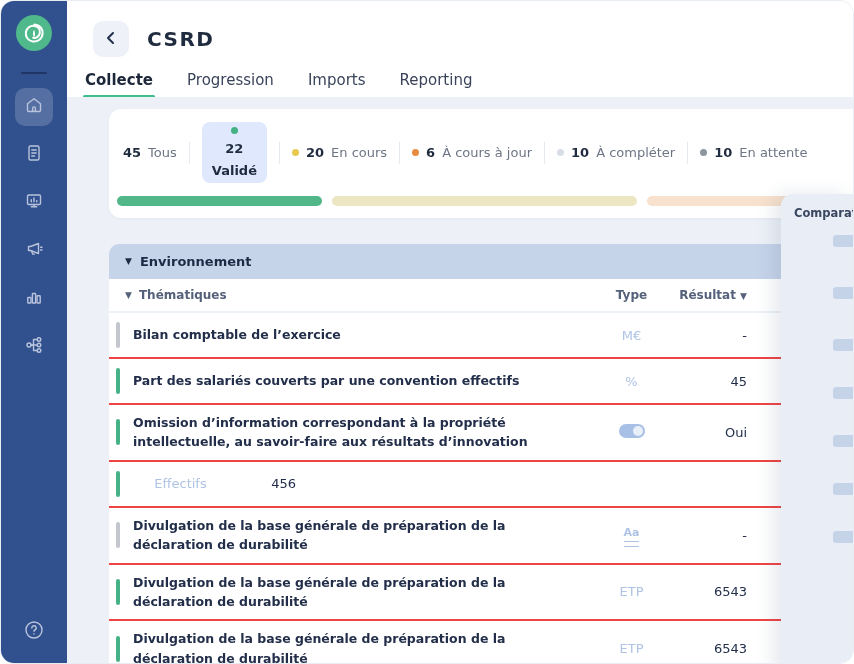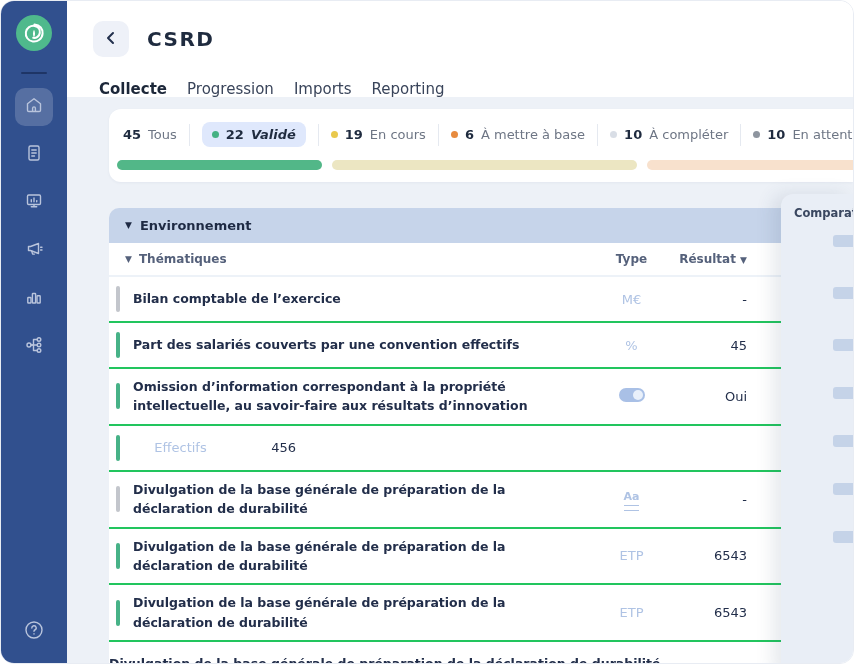--- a/index.html
+++ b/index.html
@@ -15,50 +15,50 @@
   .nav-item{width:38px;height:38px;border-radius:10px;display:grid;place-items:center;cursor:pointer;}
   .nav-item.active{background:rgba(255,255,255,0.18);}
   .nav-item svg{stroke:#B9C4DC;fill:none;stroke-width:1.4;stroke-linecap:round;stroke-linejoin:round;}
   .help-slot{margin-top:auto;margin-bottom:12px;}
   
   .main{flex:1;display:flex;flex-direction:column;position:relative;min-width:0;}
   .header{height:96px;background:#fff;flex-shrink:0;border-radius:11px;}
   .header-top{display:flex;align-items:center;gap:18px;padding:20px 0 0 26px;}
   .back-btn{width:36px;height:36px;border-radius:10px;background:#EEF1F8;border:none;display:grid;place-items:center;cursor:pointer;padding:0;}
   .page-title{font-size:20px;font-weight:bold;color:#1F2B3F;letter-spacing:1.5px;}
-  .tabs{display:flex;gap:20px;padding-left:32px;margin-top:23px;}
+  .tabs{display:flex;gap:34px;padding-left:18px;margin-top:14px;}
   .tab{font-size:15px;color:#39445A;padding-bottom:9px;position:relative;cursor:pointer;}
   .tab.active{font-weight:bold;color:#1C2739;}
   .tab.active::after{content:"";position:absolute;left:-2px;right:-2px;bottom:0;height:3px;border-radius:3px;background:#3DBE8B;}
   
   .content{flex:1;background:#EDF1F7;position:relative;overflow:hidden;padding:12px 0 0 42px;}
   .status-card{background:#fff;border-radius:12px 0 0 12px;padding:13px 16px 12px 14px;box-shadow:0 1px 3px rgba(30,50,90,.05);}
   .status-row{display:flex;align-items:center;gap:12px;font-size:13px;}
   .v-sep{width:1px;height:22px;background:#E5E9F0;flex-shrink:0;}
   .s-item{display:flex;align-items:center;gap:7px;cursor:pointer;white-space:nowrap;}
-  .s-item.active{background:#DFE8FC;border-radius:8px;padding:5px 10px;}
+  .s-item.active{background:#DFE8FC;border-radius:8px;padding:5px 10px;flex-direction:column;}
   .dot{width:7px;height:7px;border-radius:50%;flex-shrink:0;}
   .s-count{font-weight:bold;color:#1F2B3F;}
   .s-label{color:#6E7685;}
-  .s-item.active .s-label{color:#1F2B3F;font-weight:bold;font-style:italic;}
+  .s-item.active .s-label{color:#1F2B3F;font-weight:bold;}
   .progress{display:flex;gap:10px;margin-top:13px;height:10px;margin-left:-6px;margin-right:-16px;}
   .seg{height:10px;border-radius:5px;flex-shrink:0;}
   .seg.fill{flex:1;border-radius:5px 0 0 5px;}
   
   .table-card{margin-top:26px;}
   .band{background:#C6D4EA;height:35px;border-radius:10px 0 0 0;display:flex;align-items:center;gap:8px;padding-left:16px;
         font-size:13px;font-weight:bold;color:#1E2A44;cursor:pointer;}
   .caret{font-size:9px;line-height:1;}
   .cols{background:#fff;height:34px;display:flex;align-items:center;padding-left:16px;font-size:12px;font-weight:bold;color:#55617B;
         border-bottom:2px solid #EDF2F8;}
   .c-label{flex:1;display:flex;align-items:center;gap:7px;cursor:pointer;}
   .c-type{width:95px;text-align:center;}
   .c-result{width:68px;text-align:right;cursor:pointer;}
   .c-spacer{width:106px;}
-  .row{background:#fff;display:flex;align-items:center;min-height:46px;border-bottom:2px solid #22c55e;cursor:pointer;}
+  .row{background:#fff;display:flex;align-items:center;min-height:46px;border-bottom:2px solid #ef4444;cursor:pointer;}
   .accent{width:4px;min-height:26px;border-radius:2px;margin-left:7px;margin-right:13px;align-self:center;flex-shrink:0;}
   .accent.green{background:#47B287;}
   .accent.gray{background:#C3C6CC;}
   .r-label{flex:1;font-size:12.5px;font-weight:bold;color:#222E4A;padding:8px 30px 8px 0;line-height:1.55;}
   .r-type{width:95px;text-align:center;font-size:13px;color:#AFC3E4;font-weight:500;}
   .r-result{width:68px;text-align:right;font-size:13px;color:#222E4A;}
   .r-spacer{width:106px;}
   .toggle{width:26px;height:14px;background:#A9C0E6;border-radius:7px;position:relative;display:inline-block;}
   .toggle::after{content:"";position:absolute;right:2px;top:2px;width:10px;height:10px;border-radius:50%;background:#E9F0FA;}
   .fmt{display:inline-flex;flex-direction:column;align-items:center;}
@@ -190,28 +190,28 @@
           </div>
         <div class="v-sep"></div>
             <div class="s-item active">
               <span class="dot" style="background: rgb(68, 177, 131);"></span>
               <span class="s-count">22</span>
               <span class="s-label">Validé</span>
             </div>
             <div class="v-sep"></div>
             <div class="s-item">
               <span class="dot" style="background: rgb(233, 201, 77);"></span>
-              <span class="s-count">19</span>
+              <span class="s-count">20</span>
               <span class="s-label">En cours</span>
             </div>
             <div class="v-sep"></div>
             <div class="s-item">
               <span class="dot" style="background: rgb(231, 139, 63);"></span>
               <span class="s-count">6</span>
-              <span class="s-label">À mettre à base</span>
+              <span class="s-label">À cours à jour</span>
             </div>
             <div class="v-sep"></div>
             <div class="s-item">
               <span class="dot" style="background: rgb(217, 222, 230);"></span>
               <span class="s-count">10</span>
               <span class="s-label">À compléter</span>
             </div>
             <div class="v-sep"></div>
             <div class="s-item">
               <span class="dot" style="background: rgb(142, 149, 159);"></span>

